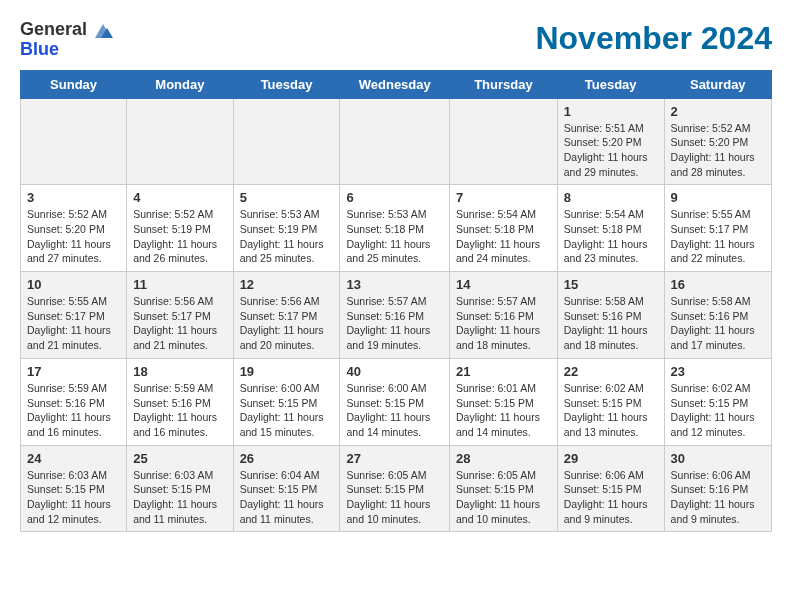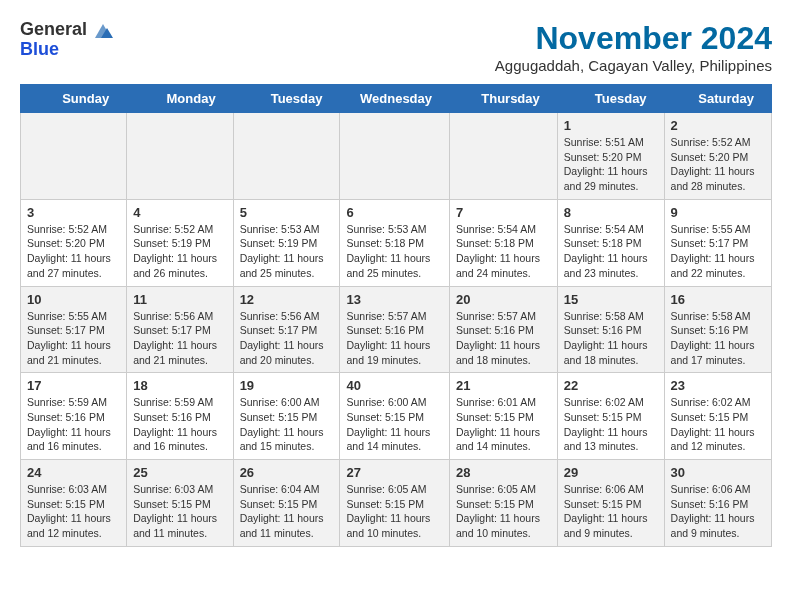--- a/index.html
+++ b/index.html
@@ -53,21 +53,21 @@
       color: #333;
     }
     .calendar {
       width: 100%;
       border-collapse: collapse;
       border: 1px solid #ccc;
     }
     .calendar th {
       background-color: #2a6db5;
       color: white;
-      text-align: right;
+      text-align: center;
       padding: 6px 17px;
       font-size: 13px;
       border: 1px solid #2a6db5;
     }
     .calendar td {
       vertical-align: top;
       padding: 5px 6px;
       border: 1px solid #ccc;
       width: 110px;
       min-height: 80px;
@@ -105,21 +105,20 @@
       <span class="logo-general">General</span>
       <span class="logo-blue">Blue</span>
     </div>
     <svg class="logo-icon" viewBox="0 0 24 24" xmlns="http://www.w3.org/2000/svg">
       <polygon points="4,18 12,4 20,18" fill="#2a6db5" opacity="0.7"></polygon>
       <polygon points="10,18 16,8 22,18" fill="#2a6db5"></polygon>
     </svg>
   </div>
   <div class="title-section">
     <div class="month-title">November 2024</div>
-    <div class="location">Aggugaddah, Cagayan Valley, Philippines</div>
   </div>
 </div>
 
 <table class="calendar">
   <thead>
     <tr>
       <th>Sunday</th>
       <th>Monday</th>
       <th>Tuesday</th>
       <th>Wednesday</th>
@@ -211,21 +210,21 @@
 Sunset: 5:17 PM
 Daylight: 11 hours and 20 minutes.</div>
         </td>
         <td>
           <span class="day-number">13</span>
           <div class="day-info" style="white-space: pre-line;">Sunrise: 5:57 AM
 Sunset: 5:16 PM
 Daylight: 11 hours and 19 minutes.</div>
         </td>
         <td>
-          <span class="day-number">20</span>
+          <span class="day-number">14</span>
           <div class="day-info" style="white-space: pre-line;">Sunrise: 5:57 AM
 Sunset: 5:16 PM
 Daylight: 11 hours and 18 minutes.</div>
         </td>
         <td>
           <span class="day-number">15</span>
           <div class="day-info" style="white-space: pre-line;">Sunrise: 5:58 AM
 Sunset: 5:16 PM
 Daylight: 11 hours and 18 minutes.</div>
         </td>

